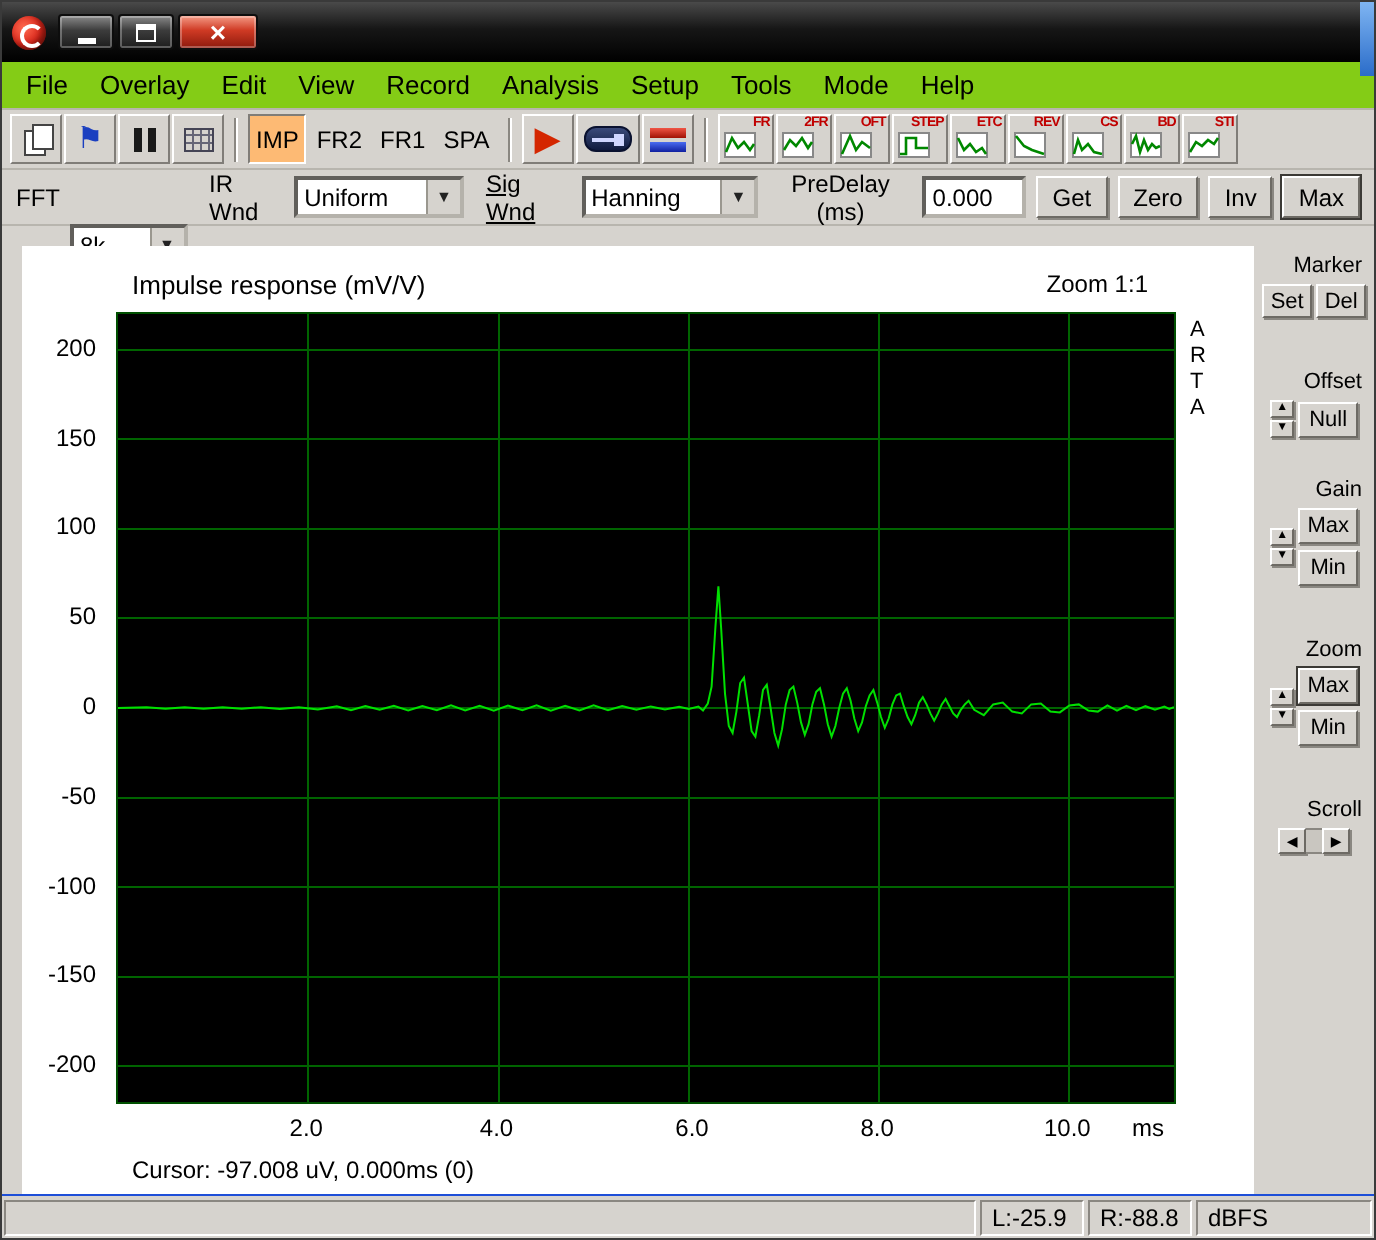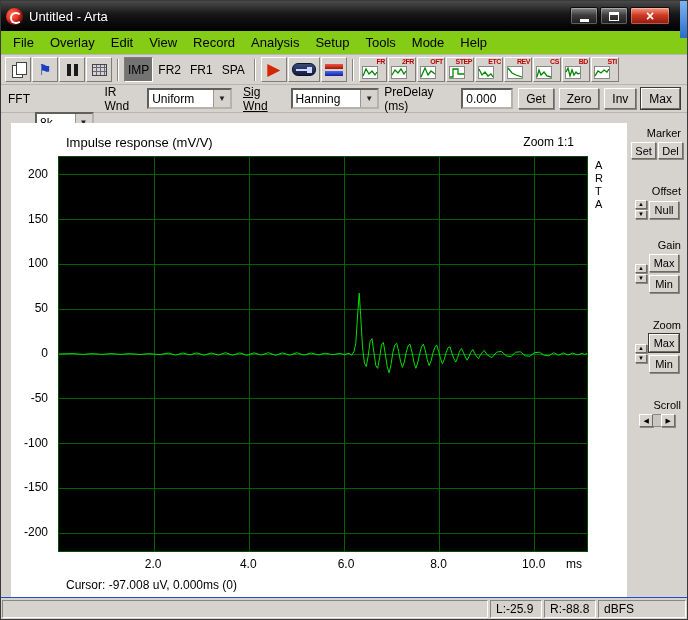--- a/index.html
+++ b/index.html
@@ -21,21 +21,21 @@
 
   
   .menubar { height:24px; display:flex; align-items:center; padding-left:4px; background:#84cc16; border-bottom:1px solid #b8b5ae; font-size:13px; }
   .menu-item { padding:2px 8px; color:#000; }
 
   
   .toolbar { height:30px; display:flex; align-items:center; padding:0 4px; gap:1px; border-bottom:1px solid #b8b5ae; }
   .tb-btn { position:relative; min-width:26px; height:25px; display:flex; align-items:center; justify-content:center; background:#d6d3ce; border:1px solid; border-color:#ffffff #807d78 #807d78 #ffffff; font-family:inherit; font-size:12px; color:#000; padding:0 3px; }
   .tb-btn.mode { font-size:12px; }
   .tb-btn.mode.flat { border-color:transparent; }
-  .tb-btn.mode.active { border-color:#807d78 #ffffff #ffffff #807d78; background:#737373; }
+  .tb-btn.mode.active { border-color:#807d78 #ffffff #ffffff #807d78; background:#fdba74; }
   .tb-sep { width:2px; height:22px; border-left:1px solid #8a8781; border-right:1px solid #fff; margin:0 4px; }
   .icon-pages { position:relative; width:13px; height:15px; }
   .icon-pages::before, .icon-pages::after { content:""; position:absolute; width:9px; height:11px; background:#fff; border:1px solid #444; }
   .icon-pages::before { left:0; top:3px; }
   .icon-pages::after { left:4px; top:0; }
   .flag-icon { color:#1b3fc0; font-size:15px; line-height:1; }
   .icon-pause { display:flex; gap:3px; }
   .icon-pause i { width:4px; height:12px; background:#1a1a1a; }
   .icon-grid { width:15px; height:12px; border:1px solid #445; background-image:repeating-linear-gradient(0deg, transparent 0 3px, #667 3px 4px), repeating-linear-gradient(90deg, transparent 0 3px, #667 3px 4px); }
   .play-icon { color:#d42600; font-size:17px; line-height:1; }
@@ -95,21 +95,20 @@
   .sb-grow { flex:1; }
   .sb-l { width:52px; } .sb-r { width:52px; } .sb-unit { width:88px; }
 </style>
 </head>
 <body>
 
 <div class="window">
 
   <div class="titlebar">
     <span class="app-icon"></span>
-    <span class="title-text">Untitled - Arta</span>
     <div class="win-buttons">
       <span class="win-btn">
           <span class="glyph-min"></span>
         </span>
       <span class="win-btn">
           <span class="glyph-max"></span>
         </span>
       <span class="win-btn close">×</span>
     </div>
   </div>
@@ -240,21 +239,21 @@
     <span style="margin-left:6px;">IR Wnd</span>
     <div class="combo" style="width:90px;">
       <span class="combo-value">Uniform</span>
       <span class="combo-drop">▼</span>
     </div>
     <span style="margin-left:6px;text-decoration:underline;">Sig Wnd</span>
     <div class="combo" style="width:94px;">
       <span class="combo-value">Hanning</span>
       <span class="combo-drop">▼</span>
     </div>
-    <span style="">PreDelay (ms)</span>
+    <span style="text-align:center;">PreDelay (ms)</span>
     <input class="text-input" value="0.000" style="">
     <button class="btn">Get</button>
     <button class="btn">Zero</button>
     <button class="btn">Inv</button>
     <button class="btn btn-default">Max</button>
   </div>
 
   <div class="content">
     <div class="chart-panel">
       <div class="chart-header">

